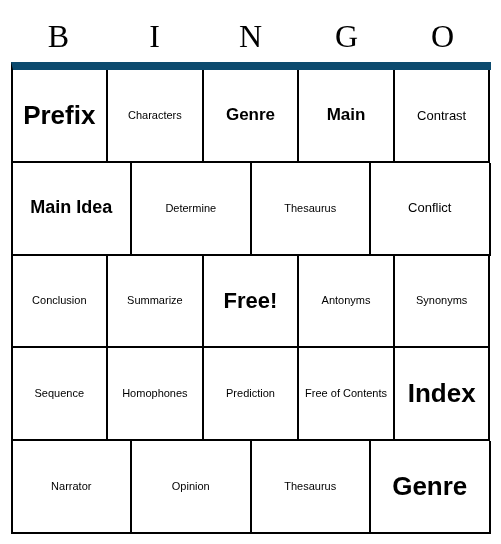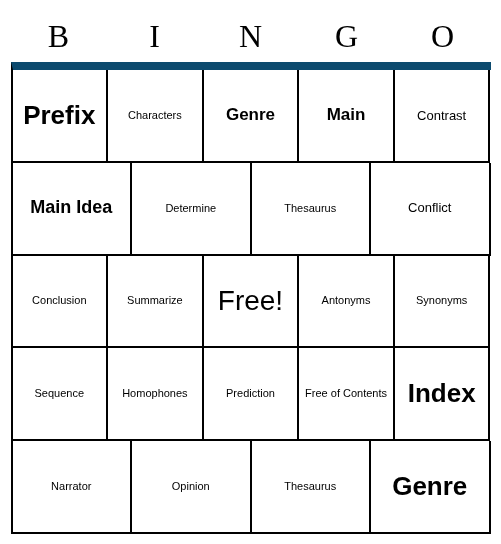--- a/index.html
+++ b/index.html
@@ -76,22 +76,22 @@
       font-weight: bold;
       line-height: 1.2;
     }
 
     .cell-text.xlarge {
       font-size: 26px;
       font-weight: bold;
     }
 
     .cell-text.free {
-      font-size: 28px;
-      font-weight: normal;
+      font-size: 22px;
+      font-weight: bold;
     }
 
     .cell-text.medium {
       font-size: 17px;
       font-weight: bold;
     }
 
     .cell-text.small {
       font-size: 11px;
     }

